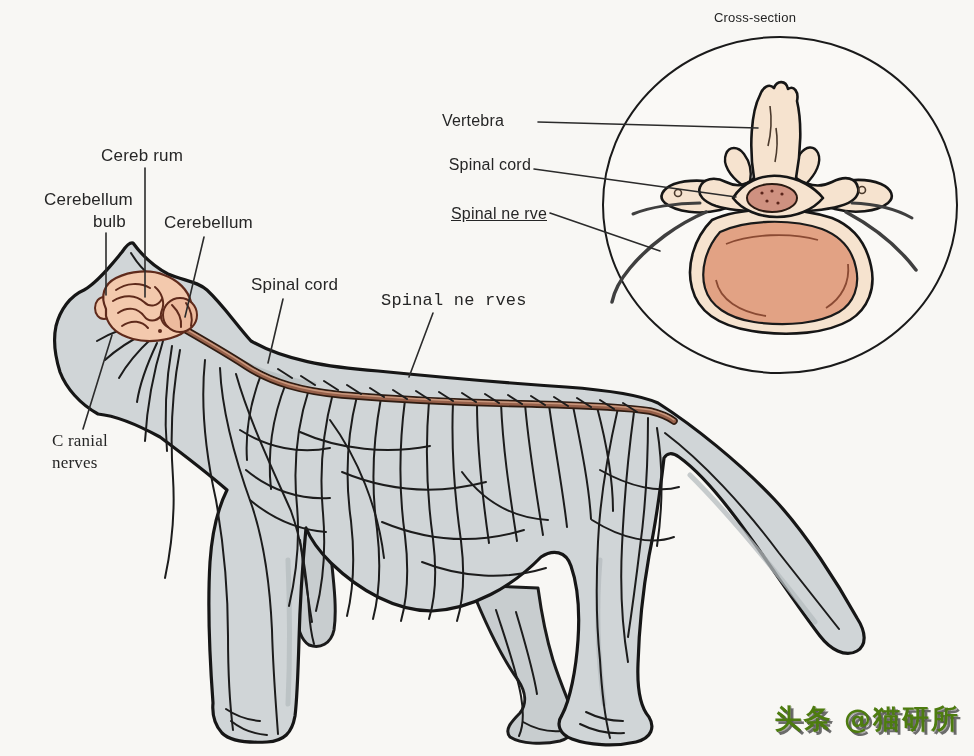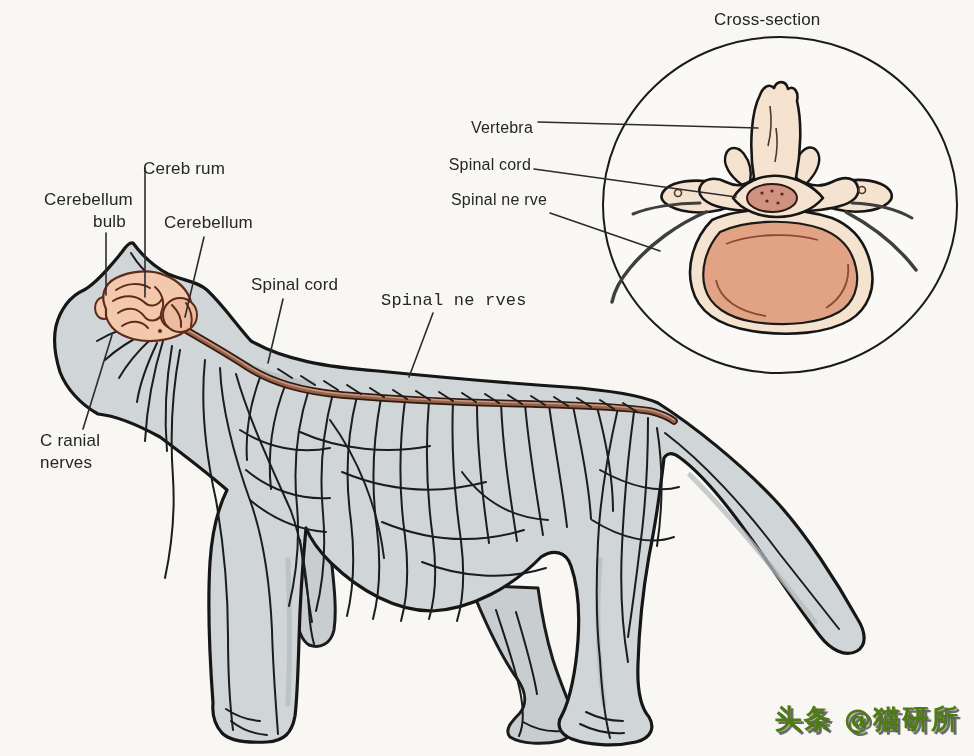--- a/index.html
+++ b/index.html
@@ -18,21 +18,21 @@
     line-height: 1.3;
     color: #262626;
     letter-spacing: 0.2px;
     white-space: pre-line;
   }
   .label.cs { font-size: 16px; }
   .label.right { text-align: right; }
   #cross-section-title {
     position: absolute;
     left: 714px; top: 10px;
-    font-size: 17px;
+    font-size: 13px;
     color: #242424;
     letter-spacing: 0.2px;
   }
   #watermark {
     position: absolute;
     right: 14px; top: 701px;
     font-size: 27px;
     font-weight: bold;
     letter-spacing: 2px;
     color: #4d7c0f;
@@ -231,37 +231,37 @@
       <line x1="204" y1="237" x2="185" y2="317"></line>
       <line x1="283" y1="299" x2="268" y2="363"></line>
       <line x1="433" y1="313" x2="409" y2="377"></line>
       <line x1="83" y1="429" x2="112" y2="335"></line>
       <line x1="538" y1="122" x2="758" y2="128"></line>
       <line x1="534" y1="169" x2="736" y2="197"></line>
       <line x1="550" y1="213" x2="660" y2="251"></line>
     </g>
   </svg>
 
-  <div class="label" style="left:101px; top:158px;margin-left:42px;">Cereb rum</div>
+  <div class="label" style="left:101px; top:145px;">Cereb rum</div>
 
   <div class="label right" style="left:44px; top:189px; width:82px;">Cerebellum
 bulb</div>
 
   <div class="label" style="left:164px; top:212px;text-align:right;">Cerebellum</div>
 
   <div class="label" style="left:251px; top:274px;">Spinal cord</div>
 
   <div class="label" style="left:381px; top:290px;font-family:Liberation Mono, monospace;">Spinal ne rves</div>
 
-  <div class="label" style="left:40px; top:430px; width:64px;">C ranial
+  <div class="label" style="left:52px; top:430px; width:64px;font-family:Liberation Serif, serif;">C ranial
 nerves</div>
 
   <div id="cross-section-title">Cross-section</div>
 
-  <div class="label cs right" style="left:413px; top:118px; width:120px;">Vertebra</div>
+  <div class="label cs right" style="left:413px; top:111px; width:120px;text-align:center;">Vertebra</div>
 
   <div class="label cs right" style="left:400px; top:155px; width:131px;">Spinal cord</div>
 
-  <div class="label cs right" style="left:400px; top:190px; width:147px;">Spinal ne rve</div>
+  <div class="label cs right" style="left:400px; top:204px; width:147px;text-decoration:underline;">Spinal ne rve</div>
 
   <div id="watermark">头条 @猫研所</div>
 
 </div>
 
 </body></html>

